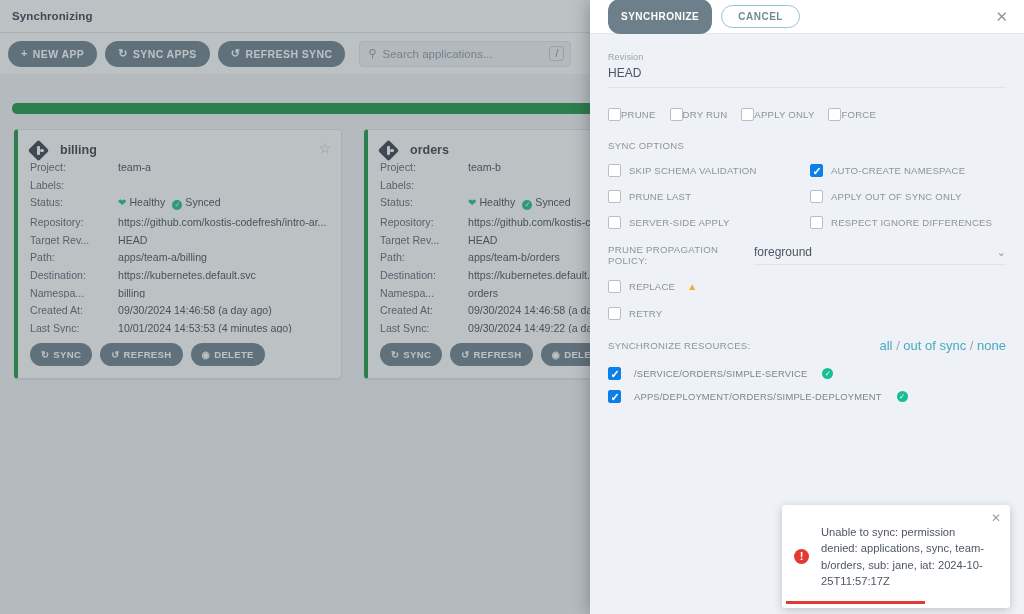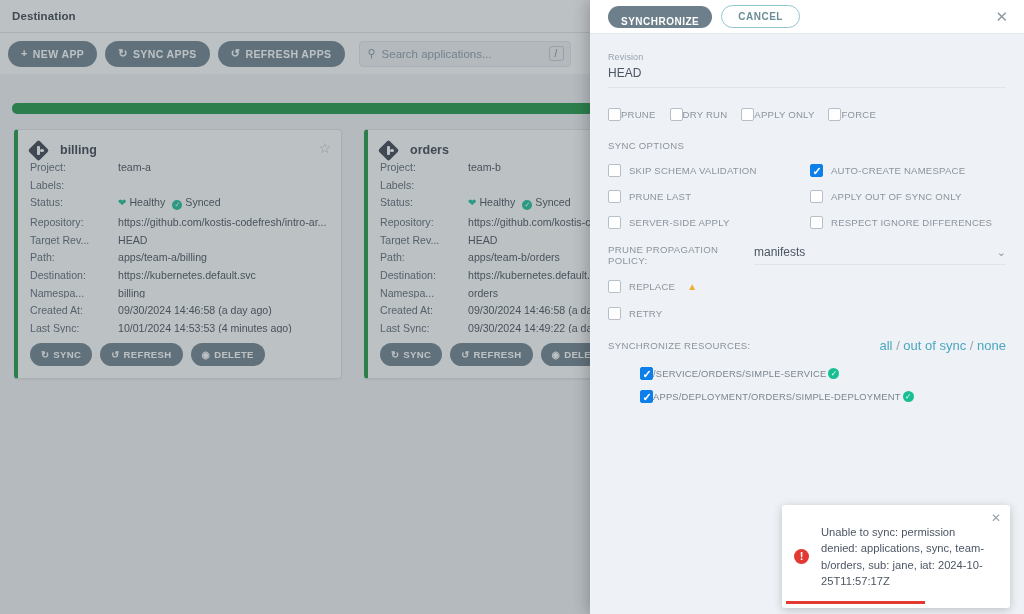--- a/index.html
+++ b/index.html
@@ -169,21 +169,21 @@
     z-index: 60;
     display: flex; flex-direction: column;
   }
   .panel-head {
     height: 34px; background: #ffffff;
     border-bottom: 1px solid #e3e7ec;
     display: flex; align-items: center; padding-left: 18px; gap: 9px;
     position: relative; flex: 0 0 34px;
   }
   .p-btn-primary {
-    height: 22px; border-radius: 12px; padding: 10px 13px;
+    height: 35px; border-radius: 12px; padding: 10px 13px;
     background: #6d7f8b; color: #fff; border: none; cursor: pointer;
     font-size: 10px; font-weight: bold; letter-spacing: .5px;
   }
   .p-btn-ghost {
     height: 23px; border-radius: 12px; padding: 0 16px;
     background: transparent; color: #6b8d96; cursor: pointer;
     border: 1px solid #93c6ce;
     font-size: 10px; font-weight: bold; letter-spacing: .5px;
   }
   .panel-close {
@@ -236,21 +236,21 @@
 
   .single-opt { display: flex; align-items: center; gap: 8px; margin-bottom: 14px; }
   .warn-tri { color: #f0ad2e; font-size: 10px; margin-left: 4px; }
 
   .res-head { display: flex; align-items: center; margin: 18px 0 14px 0; }
   .res-label { font-size: 9.6px; color: #8b949e; letter-spacing: .3px; }
   .res-links { margin-left: auto; font-size: 13px; color: #4aa8c0; }
   .res-links a { color: #4aa8c0; text-decoration: none; cursor: pointer; }
   .res-links .sep { color: #9aa4ae; }
 
-  .res-item { display: flex; align-items: center; gap: 0; margin-bottom: 10px; margin-left: 32px; }
+  .res-item { display: flex; align-items: center; gap: 13px; margin-bottom: 10px; }
   .res-txt { font-size: 9.4px; color: #7b858f; letter-spacing: .2px; }
   .res-ok {
     display:inline-block; width:11px; height:11px; border-radius:50%;
     background:#18be94; color:#fff; font-size:7.5px; line-height:11px;
     text-align:center; margin-left: 2px;
   }
 
   
   .toast {
     position: absolute; left: 782px; top: 505px;
@@ -283,35 +283,35 @@
   }
 </style>
 </head>
 <body>
 
 <div id="root">
 
   <div class="bg-layer">
 
     <div class="page-title-bar">
-      <div class="page-title">Destination</div>
+      <div class="page-title">Synchronizing</div>
     </div>
 
     <div class="toolbar">
       <button class="tb-btn">
         <span class="ic">+</span>
         <span>NEW APP</span>
       </button>
       <button class="tb-btn">
         <span class="ic">↻</span>
         <span>SYNC APPS</span>
       </button>
       <button class="tb-btn">
         <span class="ic">↺</span>
-        <span>REFRESH APPS</span>
+        <span>REFRESH SYNC</span>
       </button>
 
       <div class="search-wrap">
         <span class="search-icon">⚲</span>
         <input class="search-input" type="text" placeholder="Search applications..." style="">
         <span class="slash-key">/</span>
       </div>
 
       <div class="view-toggle">
         <span class="lines-icon"></span>
@@ -526,21 +526,21 @@
         </div>
         <div class="opt-item">
           <span class="cb"></span>
           <span class="opt-txt">RESPECT IGNORE DIFFERENCES</span>
         </div>
       </div>
 
       <div class="policy-row">
         <span class="policy-label">PRUNE PROPAGATION POLICY:</span>
         <span class="policy-select">
-          <span class="policy-value">manifests</span>
+          <span class="policy-value">foreground</span>
           <span class="chev">⌄</span>
         </span>
       </div>
 
       <div class="single-opt">
         <span class="cb"></span>
         <span class="opt-txt">REPLACE</span>
         <span class="warn-tri">▲</span>
       </div>
 

